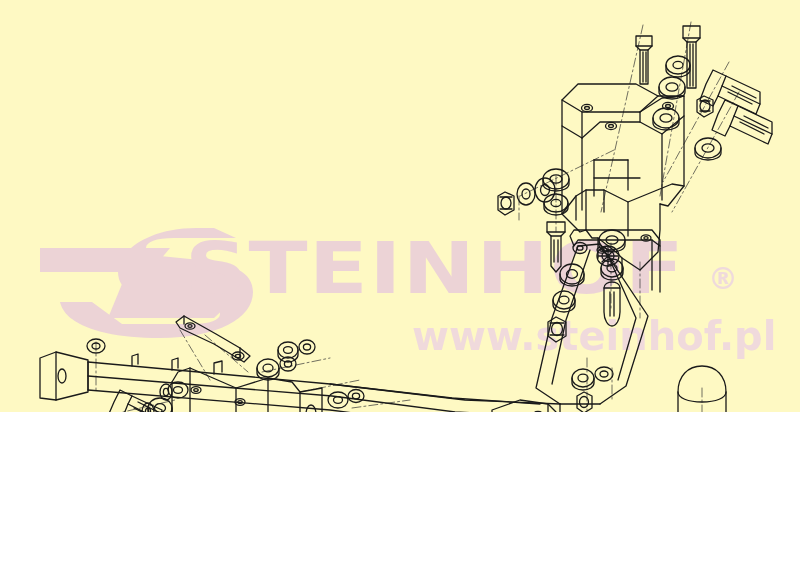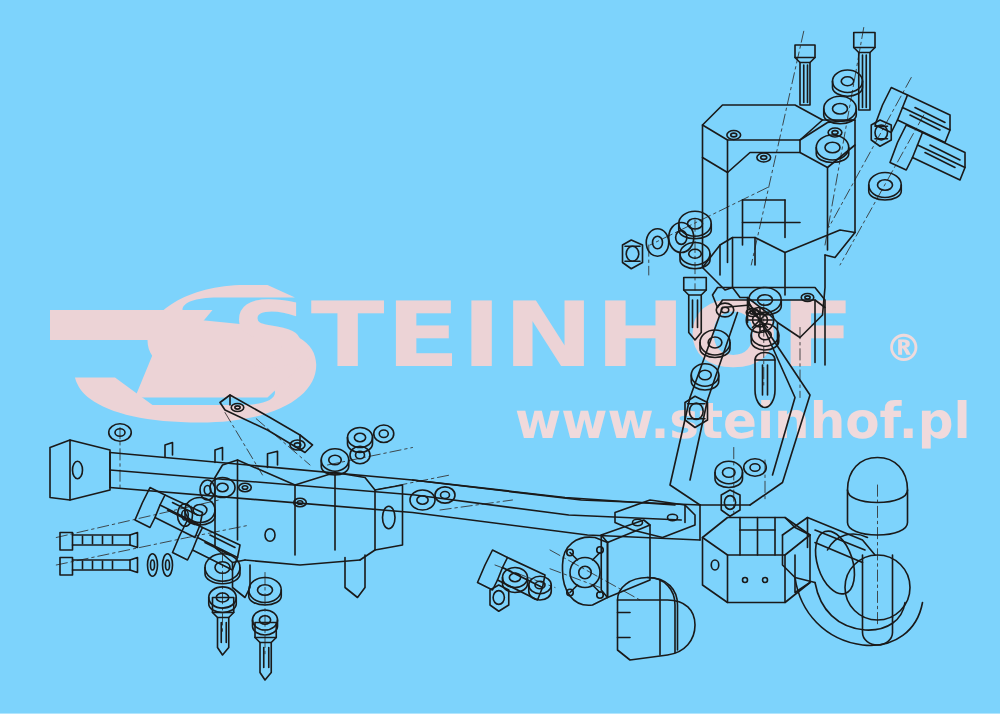--- a/index.html
+++ b/index.html
@@ -6,22 +6,22 @@
     margin: 0;
     padding: 0;
     background: #ffffff;
   }
   body {
     font-family: "Liberation Sans", sans-serif;
   }
   #page {
     position: relative;
     width: 800px;
-    height: 571px;
-    background: #7dd3fc;
+    height: 412px;
+    background: #fef9c3;
     overflow: hidden;
   }
   #drawing-layer,
   #watermark-layer {
     position: absolute;
     left: 0;
     top: 0;
     width: 800px;
     height: 571px;
   }

